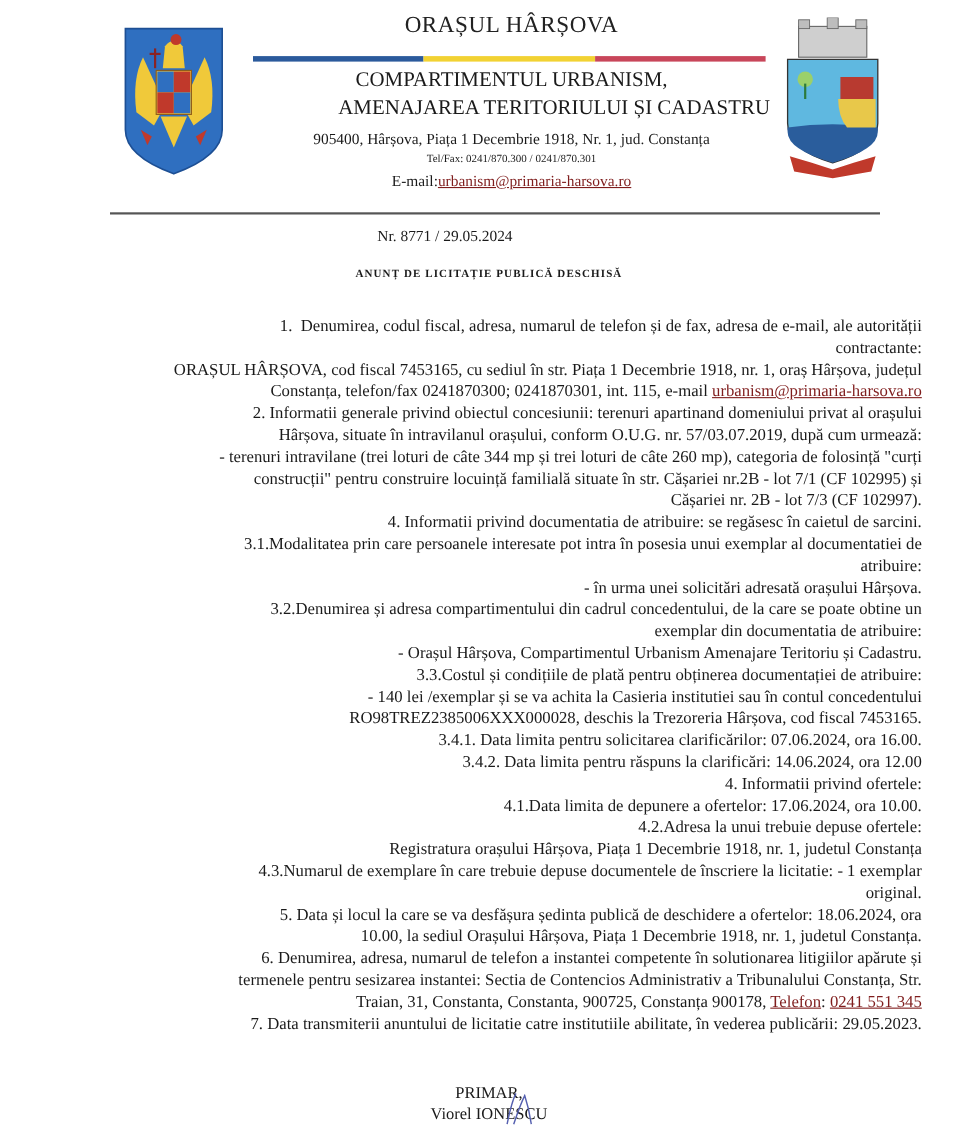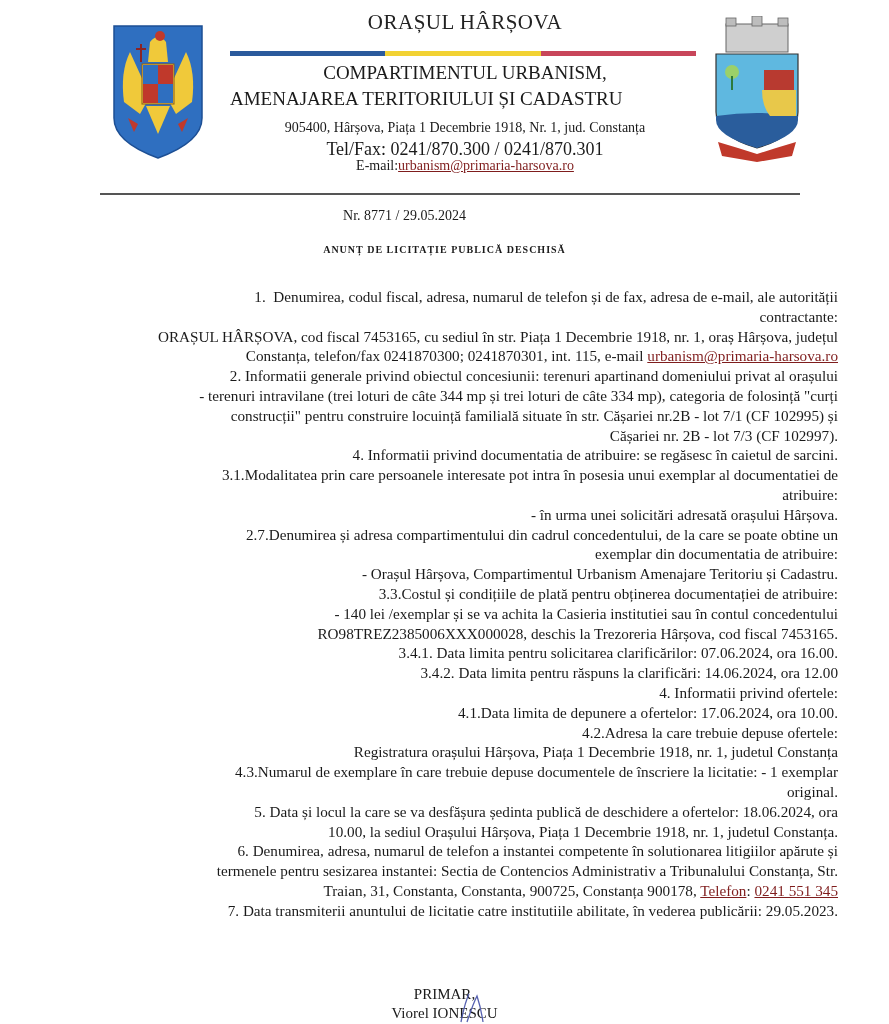--- a/index.html
+++ b/index.html
@@ -6,23 +6,23 @@
   body { width: 889px; height: 1024px; overflow: hidden; position: relative;
          font-family: "Liberation Serif", serif; color: #1a1a1a; }
   .header { position: absolute; left: 0; top: 0; width: 889px; height: 190px; }
   .arms-left { position: absolute; left: 110px; top: 22px; width: 96px; height: 140px; }
   .arms-right { position: absolute; left: 712px; top: 16px; width: 90px; height: 148px; }
   .title { position: absolute; left: 230px; top: 10px; width: 470px; text-align: center;
            font-size: 21px; letter-spacing: 0.5px; color: #222; }
   .tricolor { position: absolute; left: 230px; top: 51px; width: 466px; height: 5px; display: flex; }
   .tricolor div { flex: 1; height: 100%; }
   .dept1 { position: absolute; left: 230px; top: 62px; width: 470px; text-align: center; font-size: 19px; }
-  .dept2 { position: absolute; left: 230px; top: 88px; width: 470px; text-align: left; font-size: 19px; }
+  .dept2 { position: absolute; left: 230px; top: 88px; width: 470px; text-align: right; font-size: 19px; }
   .addr { position: absolute; left: 230px; top: 120px; width: 470px; text-align: center; font-size: 14px; }
-  .tel { position: absolute; left: 230px; top: 139px; width: 470px; text-align: center; font-size: 18px; }
+  .tel { position: absolute; left: 230px; top: 139px; width: 470px; text-align: center; font-size: 10px; }
   .mail { position: absolute; left: 230px; top: 158px; width: 470px; text-align: center; font-size: 14px; }
   .link { color: #7f1d1d; text-decoration: underline; }
   .rule { position: absolute; left: 100px; top: 193px; width: 700px; height: 2px; background: #555; }
   .docnr { position: absolute; left: 0; top: 208px; width: 809px; text-align: center; font-size: 14px; }
   .doctitle { position: absolute; left: 0; top: 244px; width: 889px; text-align: center; font-size: 10px;
               font-weight: bold; letter-spacing: 1px; }
   .body { position: absolute; left: 78px; top: 287px; width: 760px; font-size: 15.2px; line-height: 19.8px; }
   .body p { margin: 0; white-space: nowrap; text-align: right; }
   .ind1 { padding-left: 30px; }
   .ind2 { padding-left: 50px; }
@@ -87,38 +87,39 @@
 
 <div class="docnr">Nr. 8771 / 29.05.2024</div>
 <div class="doctitle">ANUNȚ DE LICITAȚIE PUBLICĂ DESCHISĂ</div>
 
 <div class="body">
   <p class="ind1"><span>1.</span>&nbsp;&nbsp;<span>Denumirea, codul fiscal, adresa, numarul de telefon și de fax, adresa de e-mail, ale autorității</span></p>
   <p class="ind2">contractante:</p>
   <p>ORAȘUL HÂRȘOVA, cod fiscal 7453165, cu sediul în str. Piața 1 Decembrie 1918, nr. 1, oraș Hârșova, județul</p>
   <p><span>Constanța, telefon/fax 0241870300; 0241870301, int. 115, e-mail </span><span class="link">urbanism@primaria-harsova.ro</span></p>
   <p class="ind3">2.  Informatii generale privind obiectul concesiunii: terenuri apartinand domeniului privat al orașului</p>
-  <p>- terenuri intravilane (trei loturi de câte 344 mp și trei loturi de câte 334 mp), categoria de folosință "curți</p>
+  <p>Hârșova, situate în intravilanul orașului, conform O.U.G. nr. 57/03.07.2019, după cum urmează:</p>
+  <p>- terenuri intravilane (trei loturi de câte 344 mp și trei loturi de câte 260 mp), categoria de folosință "curți</p>
   <p>construcții" pentru construire locuință familială situate în str. Cășariei nr.2B - lot 7/1 (CF 102995) și</p>
   <p>Cășariei nr. 2B - lot 7/3 (CF 102997).</p>
   <p class="ind3">4. Informatii privind documentatia de atribuire: se regăsesc în caietul de sarcini.</p>
   <p><span class="tab">3.1.</span><span>Modalitatea prin care persoanele interesate pot intra în posesia unui exemplar al documentatiei de</span></p>
   <p>atribuire:</p>
   <p>- în urma unei solicitări adresată orașului Hârșova.</p>
-  <p><span class="tab">2.7.</span><span>Denumirea și adresa  compartimentului din cadrul concedentului,  de la care se poate obtine un</span></p>
+  <p><span class="tab">3.2.</span><span>Denumirea și adresa  compartimentului din cadrul concedentului,  de la care se poate obtine un</span></p>
   <p>exemplar din documentatia de atribuire:</p>
   <p>- Orașul Hârșova, Compartimentul Urbanism Amenajare Teritoriu și Cadastru.</p>
   <p><span class="tab">3.3.</span><span>Costul și condițiile de plată pentru obținerea documentației de atribuire:</span></p>
   <p>- 140 lei /exemplar și se va achita la Casieria institutiei sau în contul concedentului</p>
   <p>RO98TREZ2385006XXX000028, deschis la Trezoreria Hârșova, cod fiscal 7453165.</p>
   <p>3.4.1.  Data limita pentru solicitarea clarificărilor: 07.06.2024, ora 16.00.</p>
   <p>3.4.2.  Data limita pentru răspuns la clarificări: 14.06.2024, ora 12.00</p>
   <p class="ind1">4.  Informatii privind ofertele:</p>
   <p><span class="tab">4.1.</span><span>Data limita de depunere a ofertelor: 17.06.2024, ora 10.00.</span></p>
-  <p><span class="tab">4.2.</span><span>Adresa la care trebuie depuse ofertele:</span></p>
+  <p><span class="tab">4.2.</span><span>Adresa la unui trebuie depuse ofertele:</span></p>
   <p>Registratura orașului Hârșova, Piața 1 Decembrie 1918, nr. 1, judetul Constanța</p>
   <p><span class="tab">4.3.</span><span>Numarul de exemplare în care trebuie  depuse  documentele  de înscriere la licitatie: - 1 exemplar</span></p>
   <p>original.</p>
   <p class="ind1">5.  Data și locul la care se va desfășura ședinta publică de  deschidere  a  ofertelor: 18.06.2024, ora</p>
   <p>10.00, la sediul Orașului Hârșova, Piața 1 Decembrie 1918, nr. 1, judetul Constanța.</p>
   <p class="ind1">6.  Denumirea, adresa, numarul de telefon a instantei competente în solutionarea litigiilor apărute și</p>
   <p>termenele pentru sesizarea instantei: Sectia de Contencios Administrativ a Tribunalului Constanța, Str.</p>
   <p><span>Traian, 31, Constanta, Constanta, 900725, Constanța 900178, </span><span class="link">Telefon</span><span>: </span><span class="link">0241 551 345</span></p>
   <p class="ind1">7.  Data transmiterii anuntului de licitatie catre institutiile abilitate, în vederea publicării: 29.05.2023.</p>
 </div>

